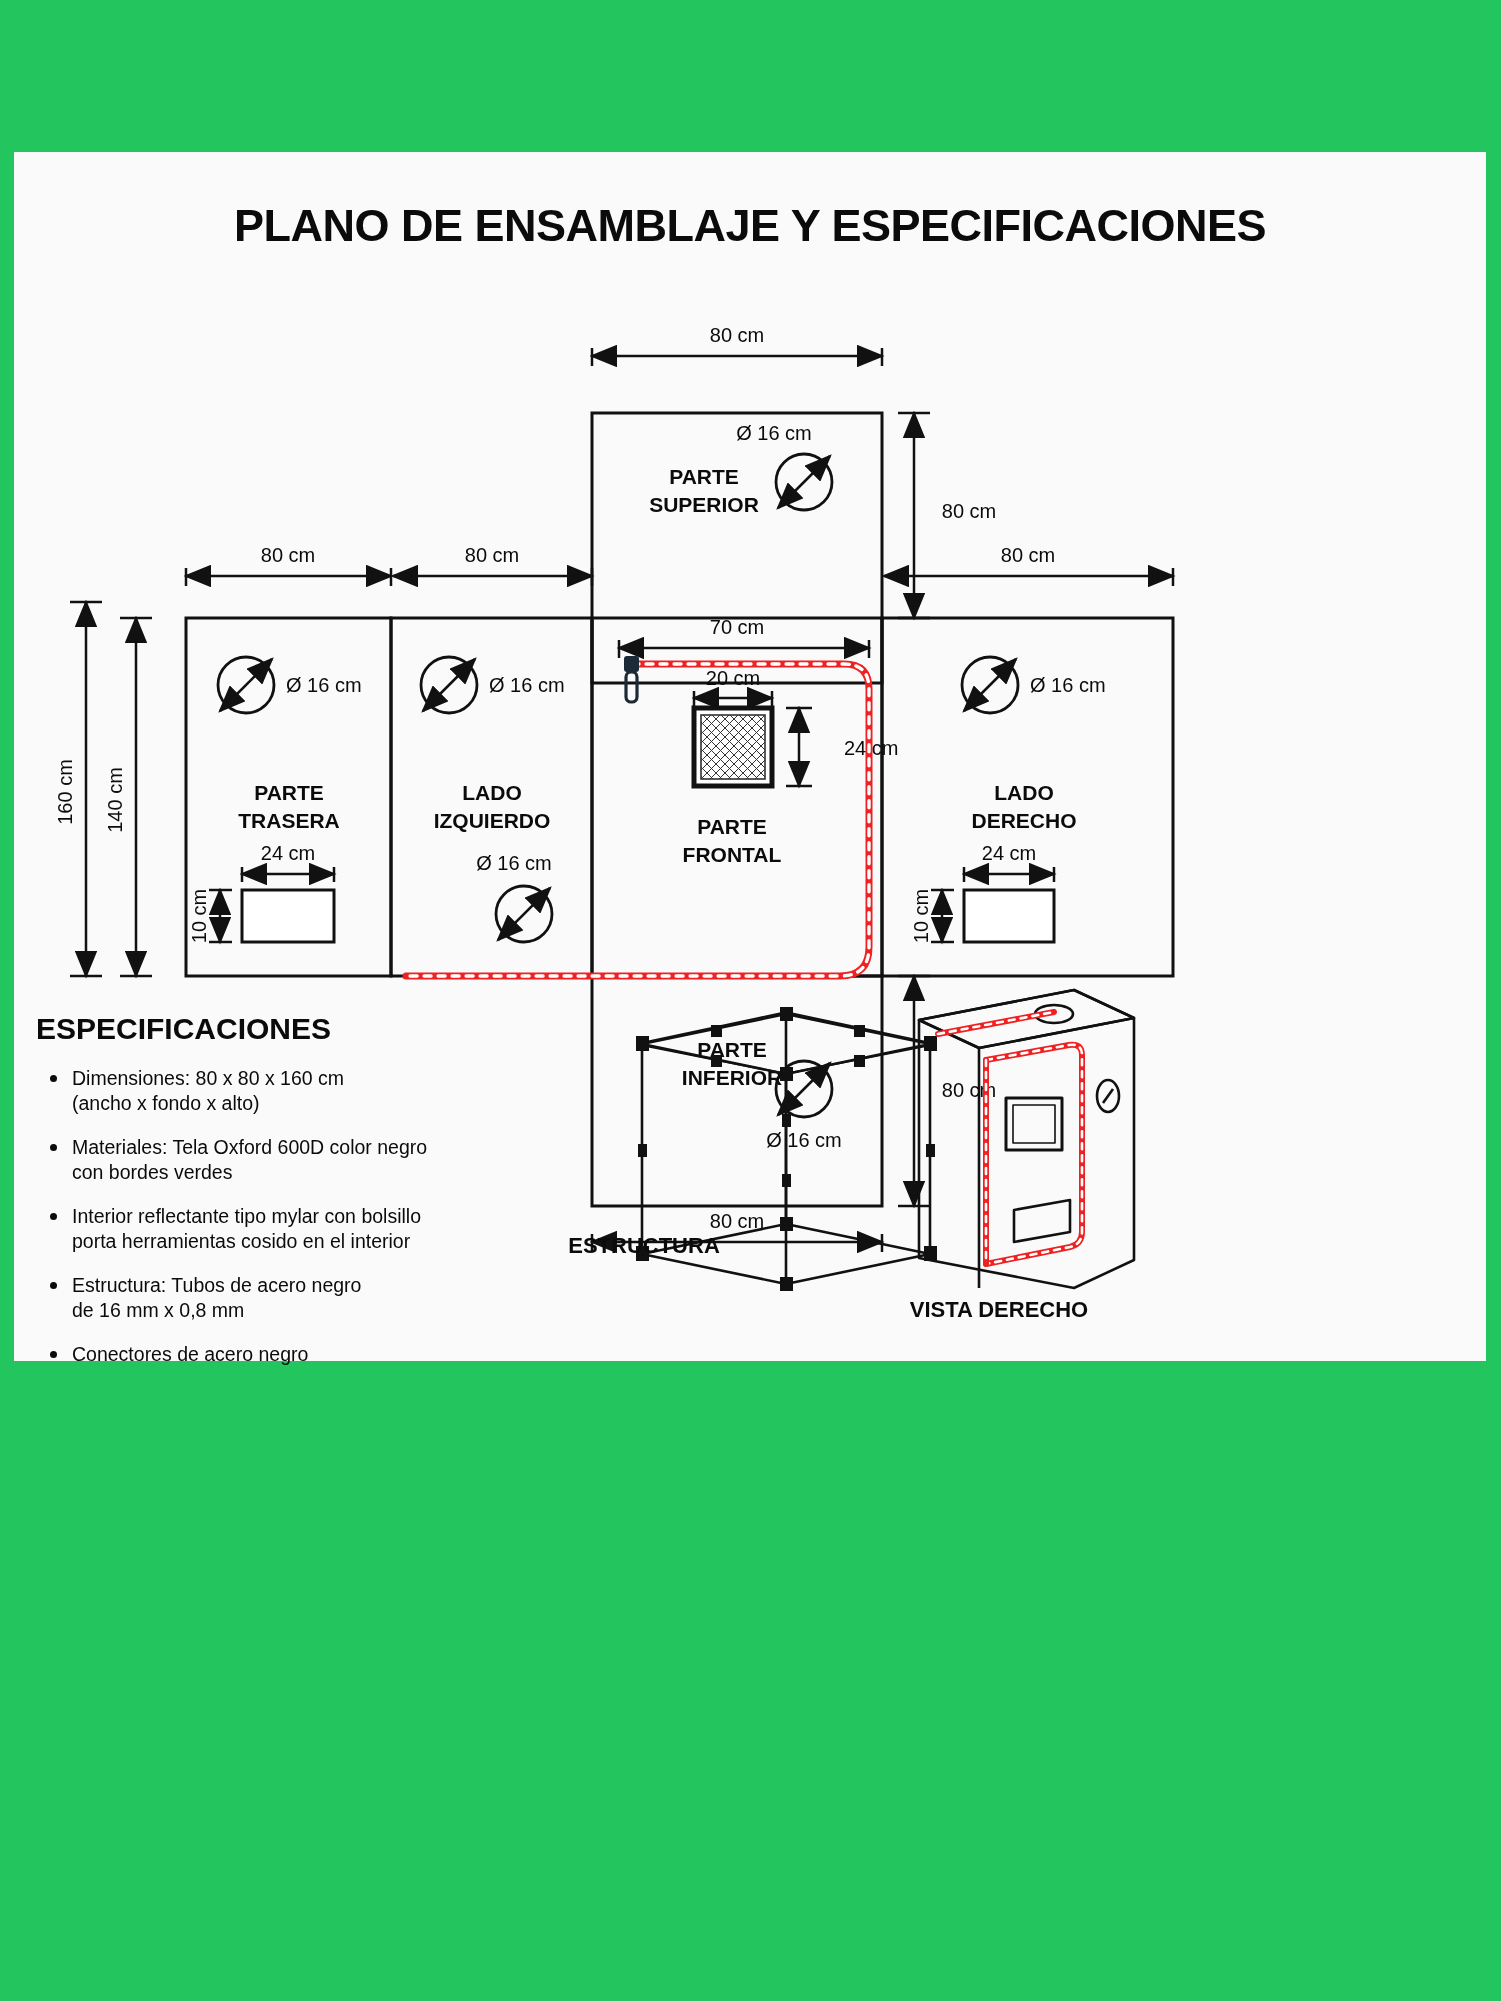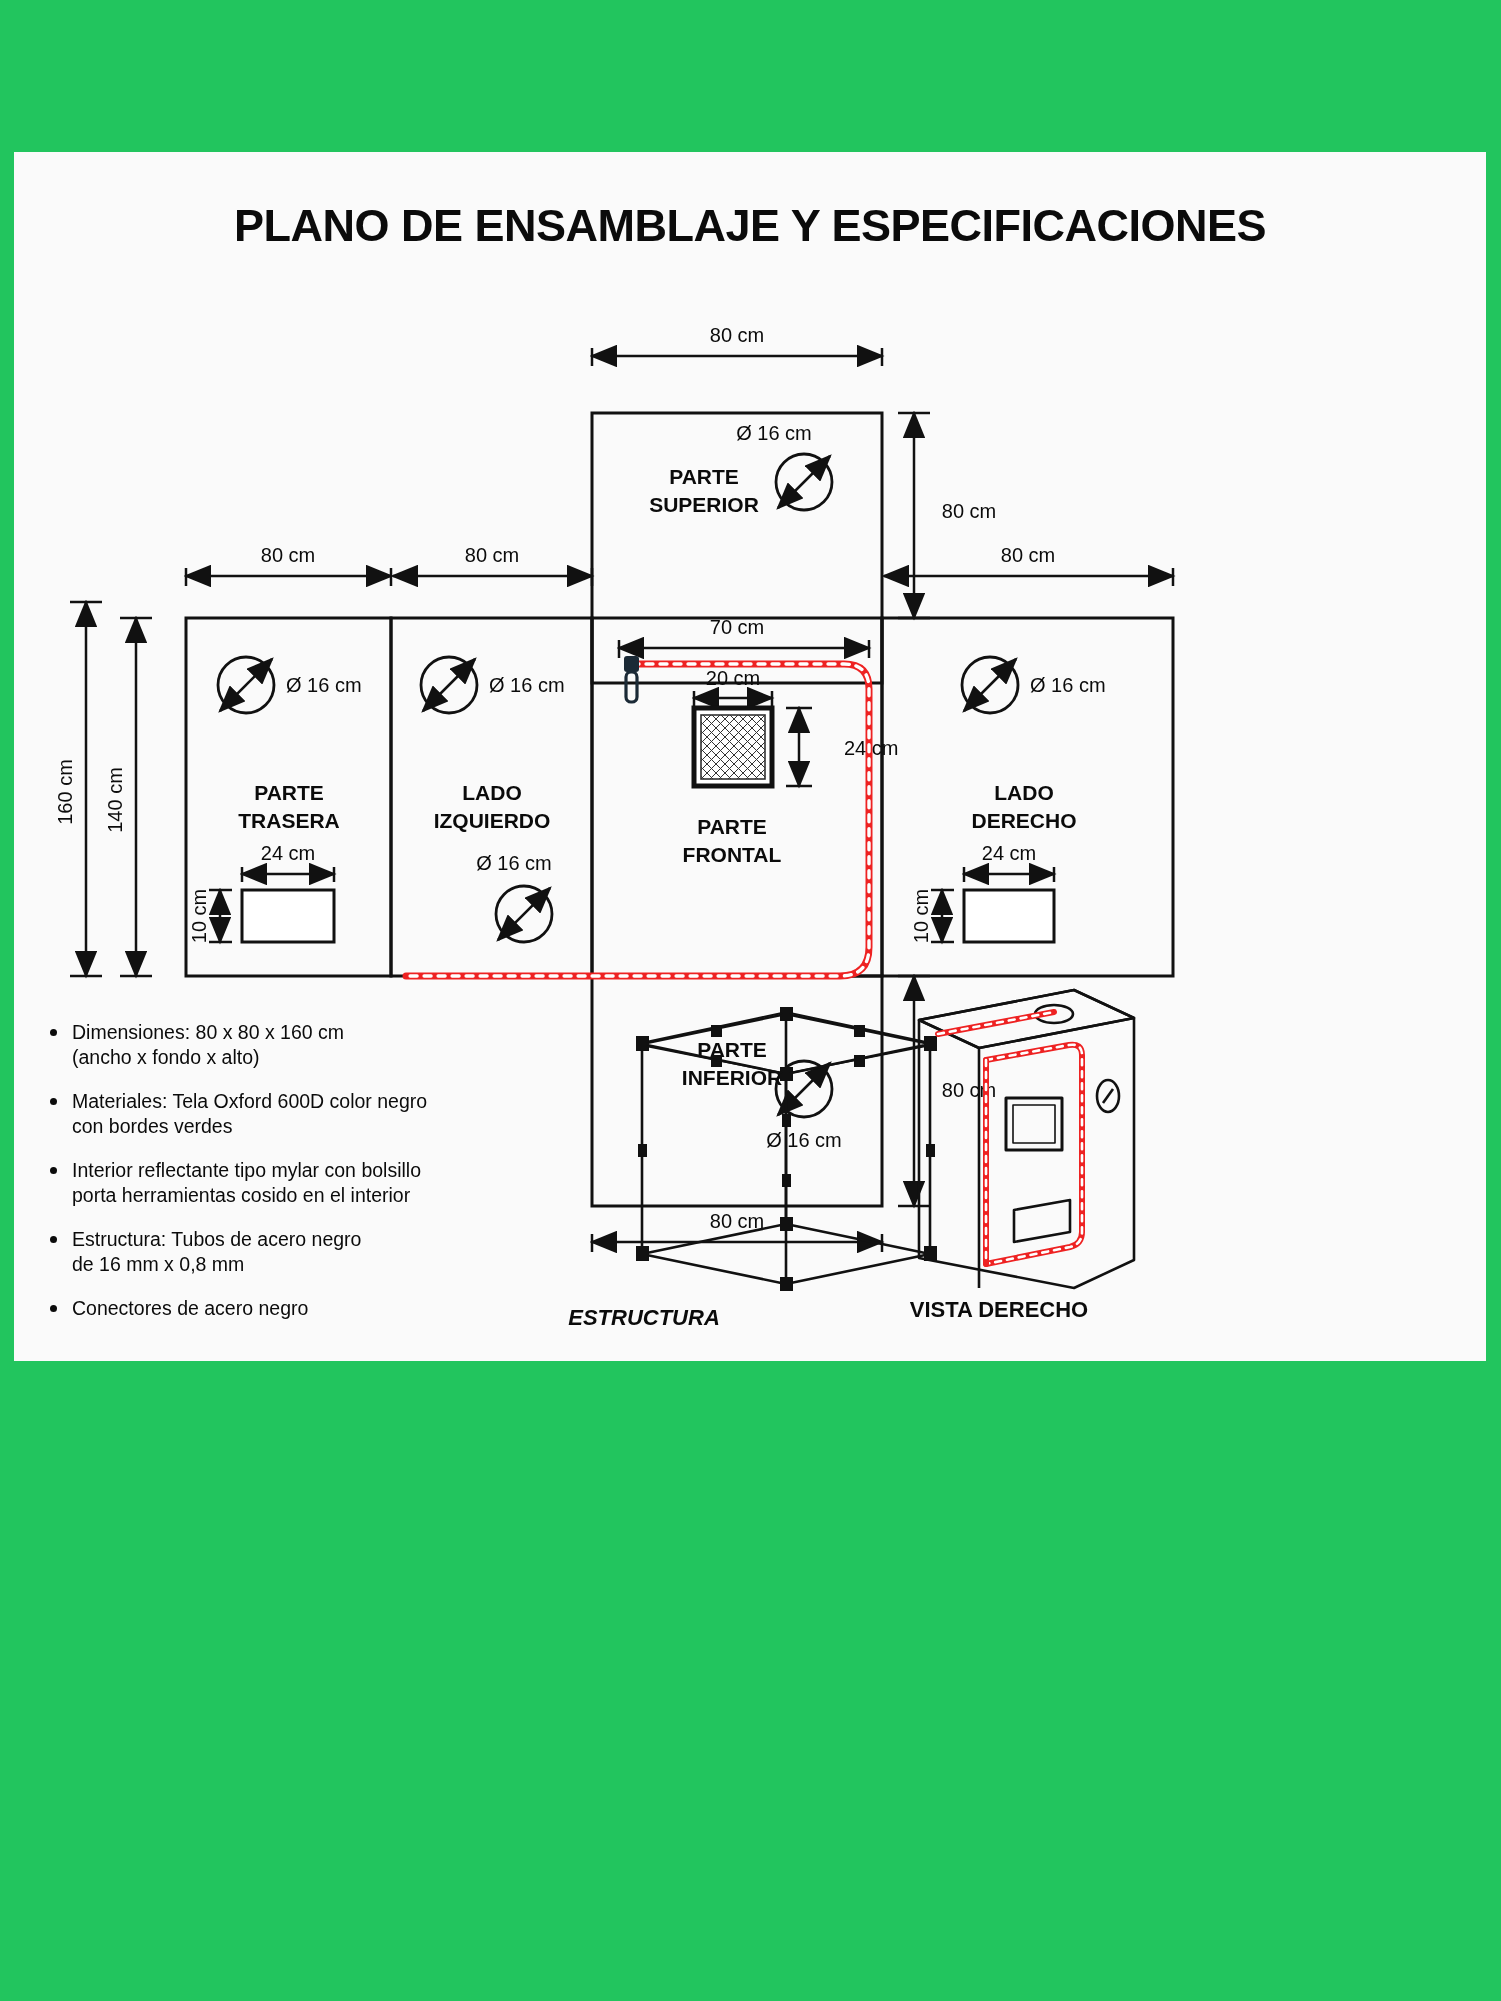--- a/index.html
+++ b/index.html
@@ -60,21 +60,21 @@
     position: absolute; left: 6px; top: 9px;
     width: 7px; height: 7px;
     background: #0b0b0b; border-radius: 50%;
   }
   .fig-caption {
     position: absolute;
     font-size: 22px; font-weight: bold;
     color: #0b0b0b; text-align: center;
     white-space: nowrap;
   }
-  #cap-estructura { left: 480px; top: 1153px; width: 300px; font-style: italic; }
+  #cap-estructura { left: 480px; top: 1081px; width: 300px; }
   #cap-vista      { left: 820px; top: 1145px; width: 330px; }
 </style>
 </head>
 <body>
 
 <div id="page">
   <div id="sheet">
 
     <div class="title" id="main-title">PLANO DE ENSAMBLAJE Y ESPECIFICACIONES</div>
 
@@ -334,20 +334,21 @@
           <path d="M924,882 L1040,860" stroke="#fff" stroke-width="2.6" stroke-dasharray="6 6"></path>
           <path d="M972,908 L1055,893 Q1068,891 1068,903 L1068,1080 Q1068,1092 1056,1095 L972,1112" stroke="#ee2222" stroke-width="6"></path>
           <path d="M972,908 L1055,893 Q1068,891 1068,903 L1068,1080 Q1068,1092 1056,1095 L972,1112" stroke="#fff" stroke-width="2.6" stroke-dasharray="6 6"></path>
           <path d="M972,908 L972,1112" stroke="#ee2222" stroke-width="6"></path>
           <path d="M972,908 L972,1112" stroke="#fff" stroke-width="2.6" stroke-dasharray="6 6"></path>
         </g>
       </g>
     </svg>
 
     <div id="specs">
+      <h2>ESPECIFICACIONES</h2>
       <ul>
         <li>Dimensiones: 80 x 80 x 160 cm
 (ancho x fondo x alto)</li>
         <li>Materiales: Tela Oxford 600D color negro
 con bordes verdes</li>
         <li>Interior reflectante tipo mylar con bolsillo
 porta herramientas cosido en el interior</li>
         <li>Estructura: Tubos de acero negro
 de 16 mm x 0,8 mm</li>
         <li>Conectores de acero negro</li>

